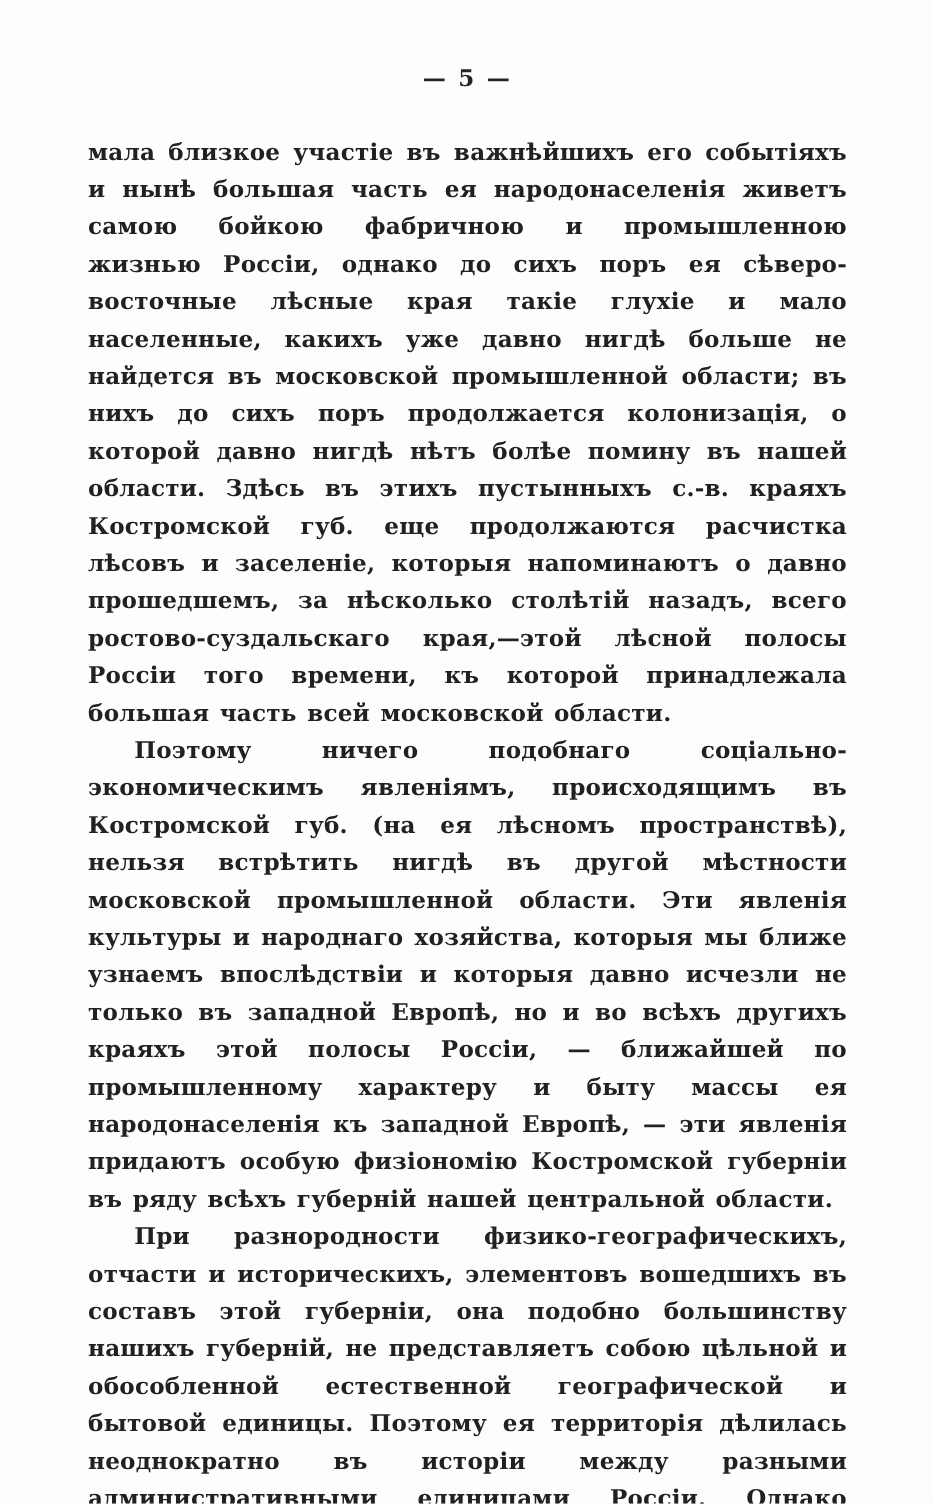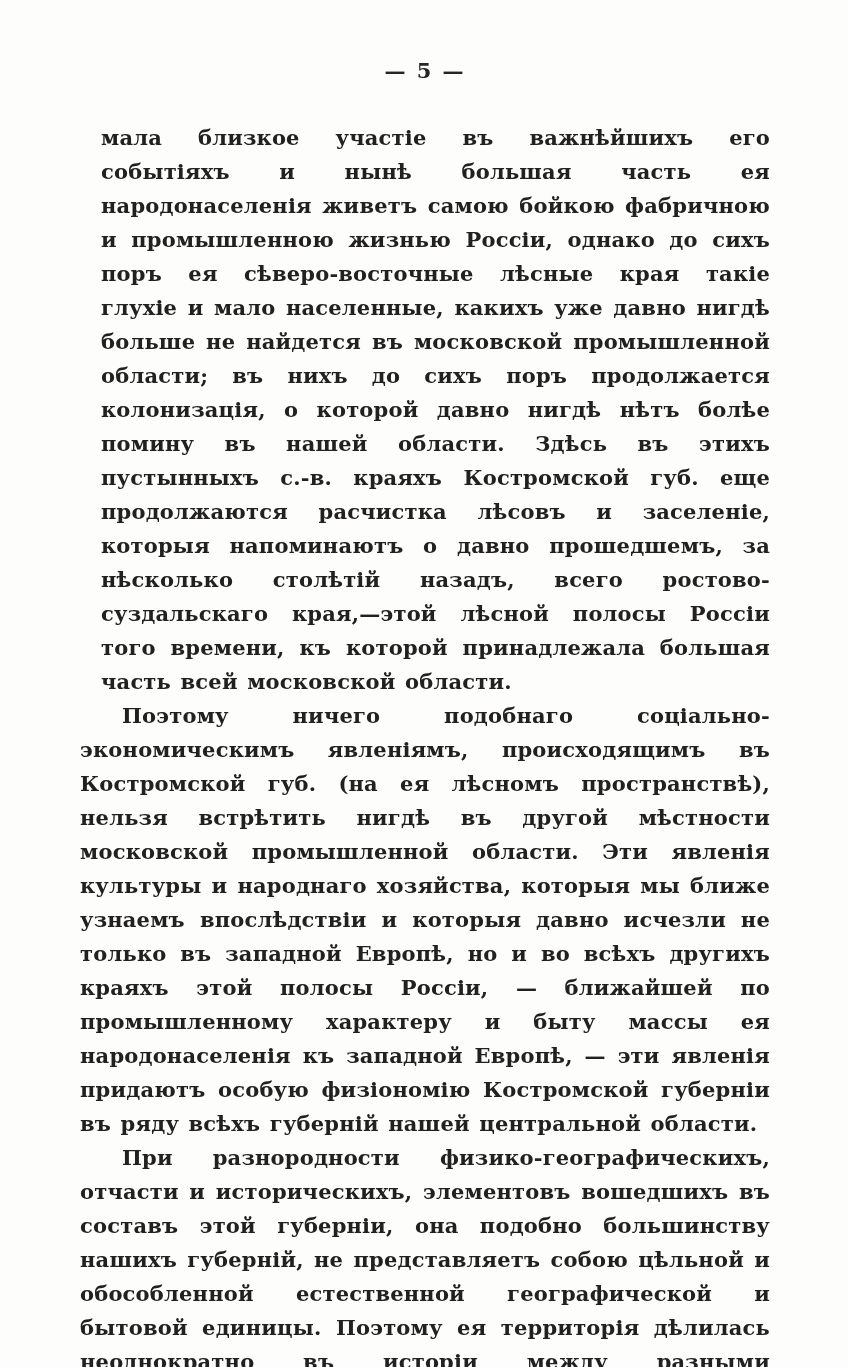--- a/index.html
+++ b/index.html
@@ -35,21 +35,20 @@
     letter-spacing: 0.2px;
     word-spacing: 2px;
     hyphens: auto;
   }
   .para {
     margin: 0;
     text-indent: 42px;
   }
   .para.no-indent {
     text-indent: 0;
-    margin-left: 21px;
   }
 </style>
 </head>
 <body>
 
 <div class="page">
   <div class="page-number">— 5 —</div>
   <div class="text-block">
     <p class="para no-indent">мала близкое участіе въ важнѣйшихъ его событіяхъ и нынѣ большая часть ея народонаселенія живетъ самою бойкою фабричною и промышленною жизнью Россіи, однако до сихъ поръ ея сѣверо-восточные лѣсные края такіе глухіе и мало населенные, какихъ уже давно нигдѣ больше не найдется въ московской промышленной области; въ нихъ до сихъ поръ продолжается колонизація, о которой давно нигдѣ нѣтъ болѣе помину въ нашей области. Здѣсь въ этихъ пустынныхъ с.-в. краяхъ Костромской губ. еще продолжаются расчистка лѣсовъ и заселеніе, которыя напоминаютъ о давно прошедшемъ, за нѣсколько столѣтій назадъ, всего ростово-суздальскаго края,—этой лѣсной полосы Россіи того времени, къ которой принадлежала большая часть всей московской области.</p>
     <p class="para">Поэтому ничего подобнаго соціально-экономическимъ явленіямъ, происходящимъ въ Костромской губ. (на ея лѣсномъ пространствѣ), нельзя встрѣтить нигдѣ въ другой мѣстности московской промышленной области. Эти явленія культуры и народнаго хозяйства, которыя мы ближе узнаемъ впослѣдствіи и которыя давно исчезли не только въ западной Европѣ, но и во всѣхъ другихъ краяхъ этой полосы Россіи, — ближайшей по промышленному характеру и быту массы ея народонаселенія къ западной Европѣ, — эти явленія придаютъ особую физіономію Костромской губерніи въ ряду всѣхъ губерній нашей центральной области.</p>

